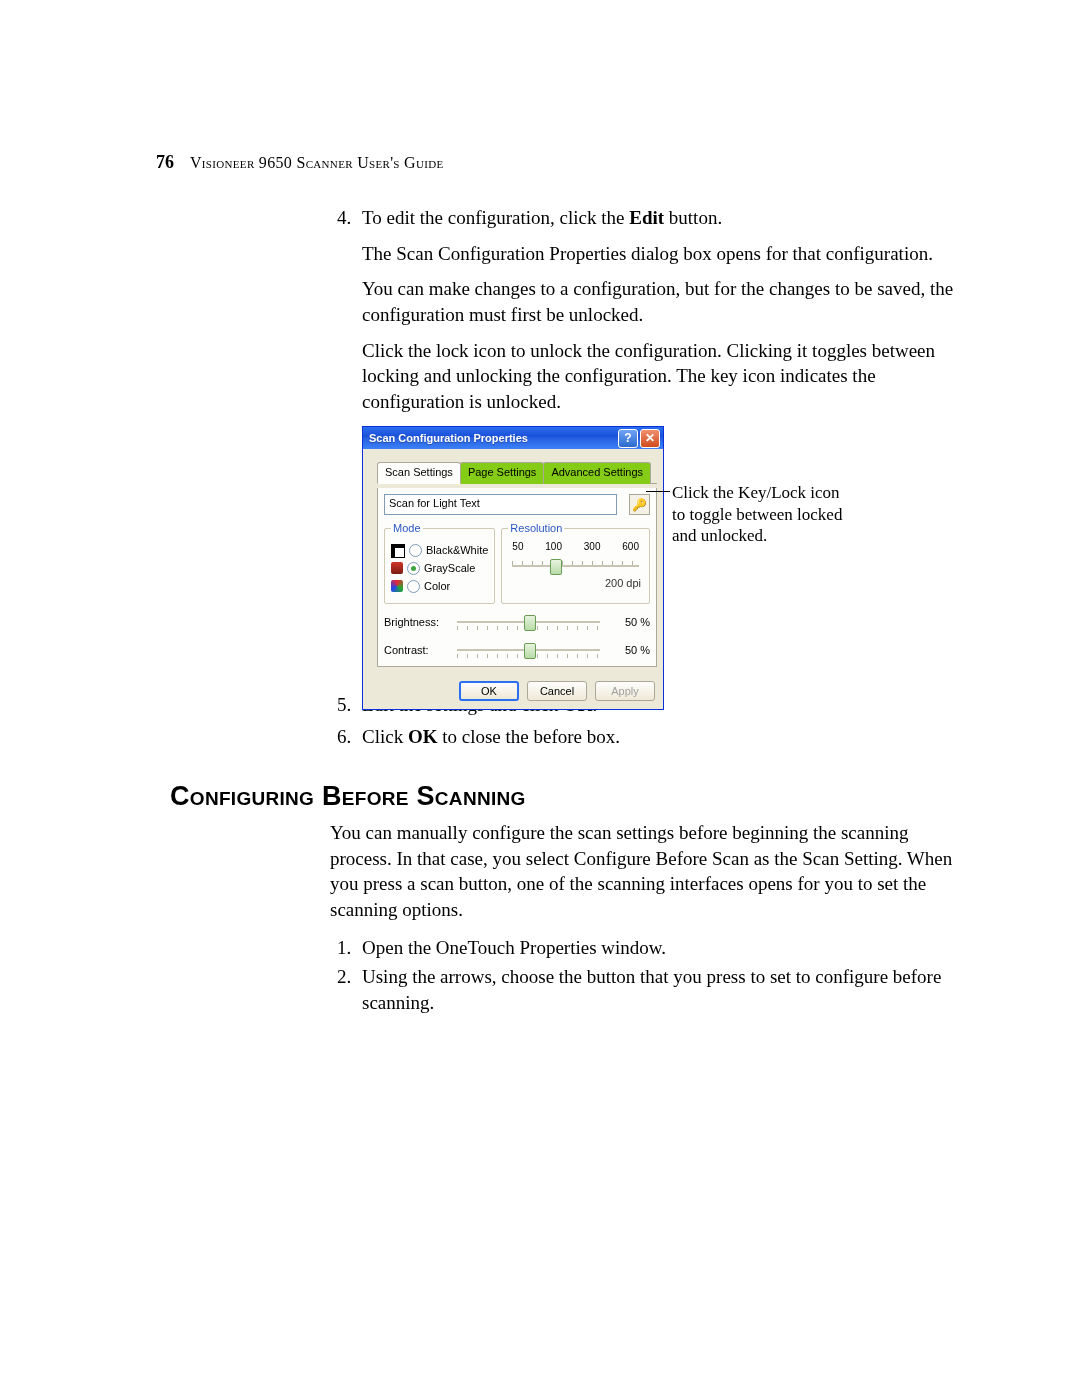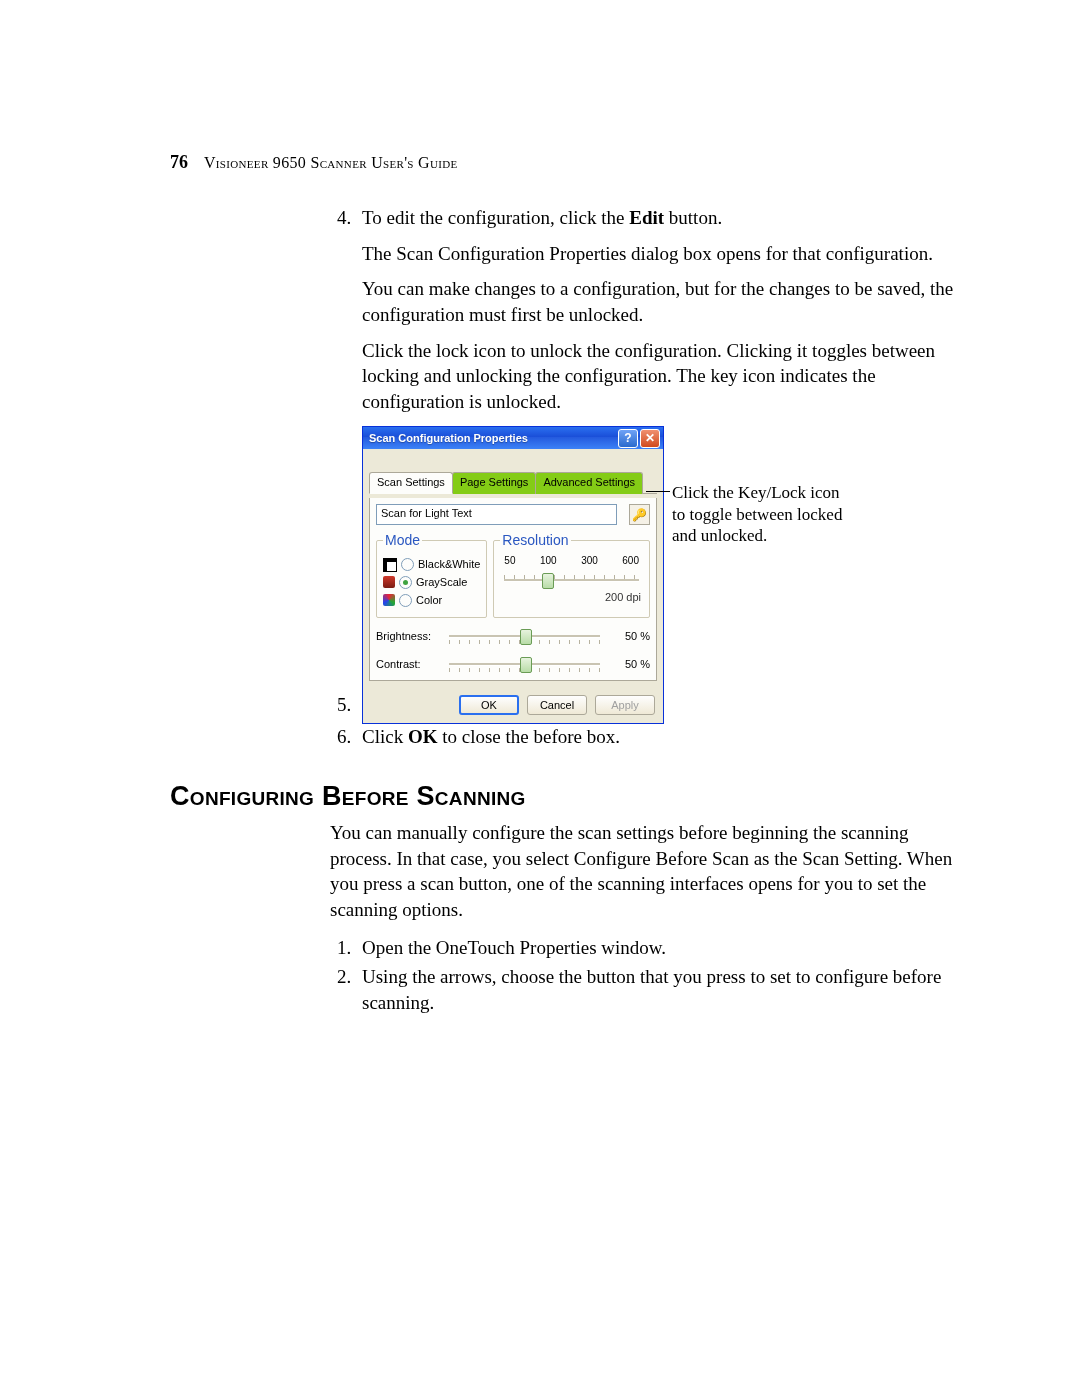--- a/index.html
+++ b/index.html
@@ -12,21 +12,21 @@
   .page {
     width: 1080px;
     height: 1397px;
     position: relative;
     box-sizing: border-box;
     padding: 150px 110px 0 170px;
   }
   .running-head {
     position: absolute;
     top: 152px;
-    left: 170px;
+    left: 156px;
     right: 110px;
     font-size: 16px;
   }
   .running-head .pg {
     font-weight: bold;
     font-size: 18px;
   }
   .running-head .book {
     font-variant: small-caps;
     letter-spacing: .02em;
@@ -71,21 +71,21 @@
     width: 18px; height: 17px;
     margin-left: 2px;
     border: 1px solid #fff;
     border-radius: 3px;
     display: flex; align-items: center; justify-content: center;
     font-size: 12px;
   }
   .tbbtn.help  { background: linear-gradient(#6fa3f7,#2a6acc); color:#fff; }
   .tbbtn.close { background: linear-gradient(#f09070,#d04a1e); color:#fff; font-weight:bold; }
 
-  .dlg-body { padding: 22px 6px 6px 6px; }
+  .dlg-body { padding: 12px 6px 6px 6px; margin-left: 8px; }
 
   .tabs { display:flex; border-bottom:1px solid #aca899; margin-bottom:4px; }
   .tab {
     padding: 2px 7px 3px;
     border:1px solid #aca899;
     border-bottom:none;
     background:#84cc16;
     border-top-left-radius:3px; border-top-right-radius:3px;
     margin-right:-1px;
     position:relative; top:1px;
@@ -117,21 +117,21 @@
     font-size:12px;
   }
 
   .panels { display:flex; gap:6px; }
   fieldset {
     border:1px solid #cfcab4;
     border-radius:2px;
     padding:4px 6px 6px;
     margin:0;
   }
-  legend { color:#2a57c1; font-size:14px; padding:0 2px; }
+  legend { color:#2a57c1; font-size:11px; padding:0 2px; }
   .mode-fs  { width:96px; }
   .mode-row { display:flex; align-items:center; gap:4px; margin:3px 0; font-size:11px; }
   .radio {
     width:11px; height:11px; border:1px solid #7f9db9; border-radius:50%;
     display:inline-flex; align-items:center; justify-content:center;
   }
   .radio.checked::after { content:""; width:5px; height:5px; border-radius:50%; background:#3fa33f; }
   .mode-icon { width:12px; height:12px; display:inline-block; }
   .mode-icon.bw  { background:#fff; border:1px solid #000; box-shadow:inset 3px 3px 0 #000; }
   .mode-icon.gs  { background:linear-gradient(#d0382a,#7a1c12); border-radius:2px; }

